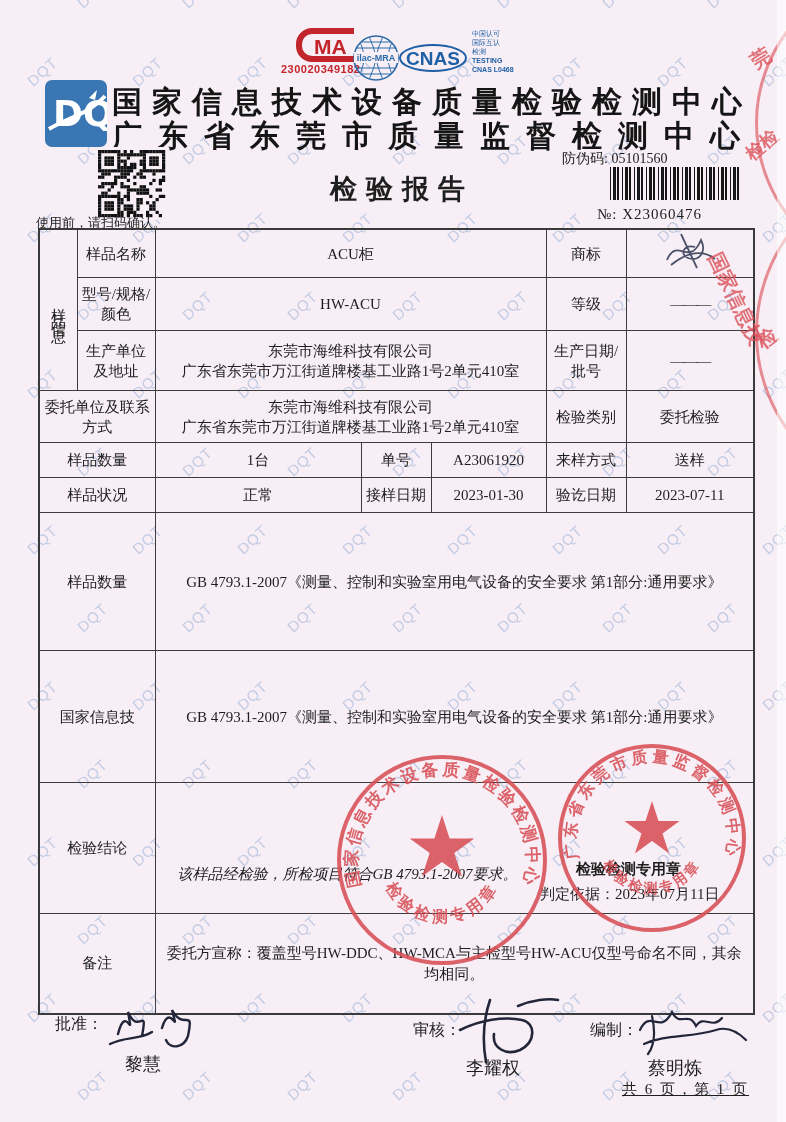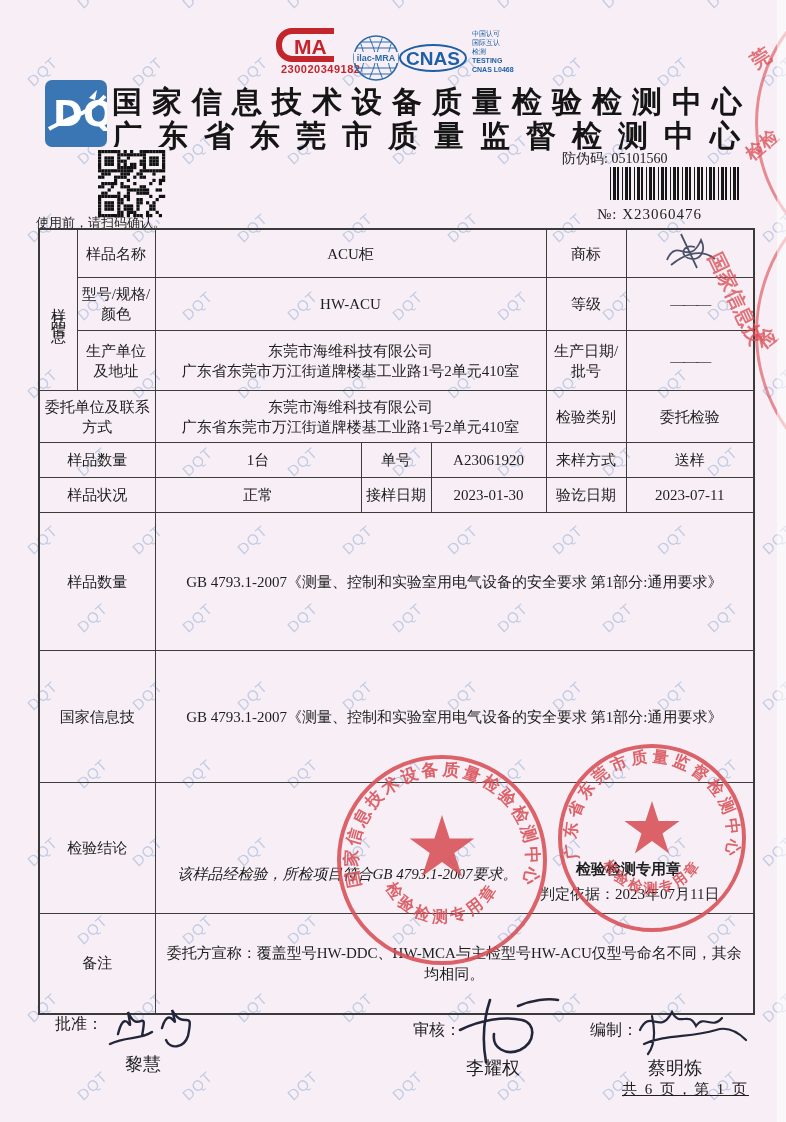--- a/index.html
+++ b/index.html
@@ -171,21 +171,21 @@
       <span style="left: 180px; top: 1077px;">DQT</span>
       <span style="left: 285px; top: 1077px;">DQT</span>
       <span style="left: 390px; top: 1077px;">DQT</span>
       <span style="left: 495px; top: 1077px;">DQT</span>
       <span style="left: 600px; top: 1077px;">DQT</span>
       <span style="left: 705px; top: 1077px;">DQT</span>
     </div>
 
   <div class="content">
 
-    <div class="abs" style="left:274px;top:26px;">
+    <div class="abs" style="left:294px;top:26px;">
       <svg width="66" height="38">
         <path d="M60,5 H18 A13,13 0 0 0 5,18 v2 A13,13 0 0 0 18,33 H60" fill="none" stroke="#c2252b" stroke-width="6"></path>
         <text x="20" y="28" font-family="Liberation Sans,sans-serif" font-weight="bold" font-size="21" fill="#c2252b">MA</text>
       </svg>
     </div>
     <div class="abs cma-num" style="left:281px;top:63px;">230020349182</div>
 
     <div class="abs" style="left:352px;top:34px;">
       <svg width="48" height="48">
         <defs>
@@ -459,20 +459,21 @@
           <rect x="9.4" y="67" width="3.2" height="3.2" fill="#111"></rect>
           <rect x="12.600000000000001" y="67" width="3.2" height="3.2" fill="#111"></rect>
           <rect x="15.8" y="67" width="3.2" height="3.2" fill="#111"></rect>
           <rect x="19" y="67" width="3.2" height="3.2" fill="#111"></rect>
           <rect x="22.200000000000003" y="67" width="3.2" height="3.2" fill="#111"></rect>
         </svg></div>
     <div class="abs qr-caption" style="left:36px;top:214px;">使用前，请扫码确认。</div>
 
     <div class="abs anti" style="left:562px;top:150px;">防伪码: 05101560</div>
 
+    <div class="abs report-title" style="left:330px;top:171px;">检验报告</div>
 
     <div class="abs" id="barcode" style="left:610px;top:167px;width:132px;height:33px;"><svg width="132" height="33">
           <rect x="0" y="0" width="1" height="33" fill="#161616"></rect>
           <rect x="3" y="0" width="3" height="33" fill="#161616"></rect>
           <rect x="7" y="0" width="2" height="33" fill="#161616"></rect>
           <rect x="12" y="0" width="1" height="33" fill="#161616"></rect>
           <rect x="15" y="0" width="3" height="33" fill="#161616"></rect>
           <rect x="19" y="0" width="2" height="33" fill="#161616"></rect>
           <rect x="24" y="0" width="1" height="33" fill="#161616"></rect>
           <rect x="27" y="0" width="3" height="33" fill="#161616"></rect>

